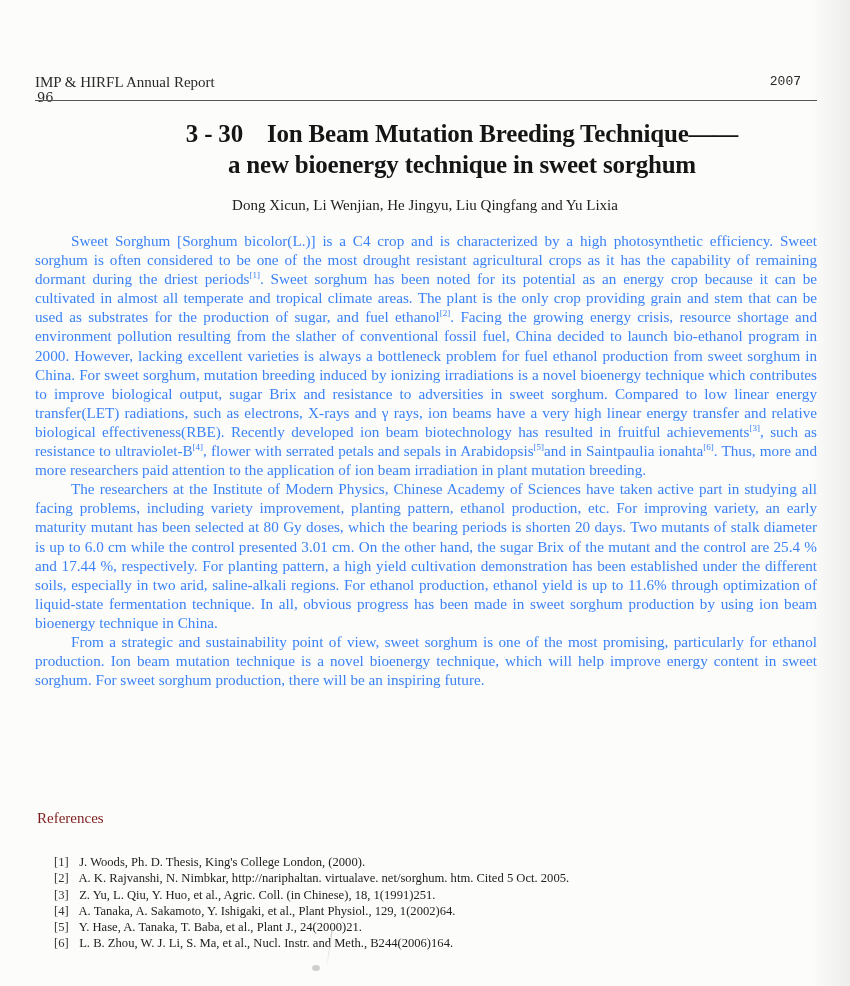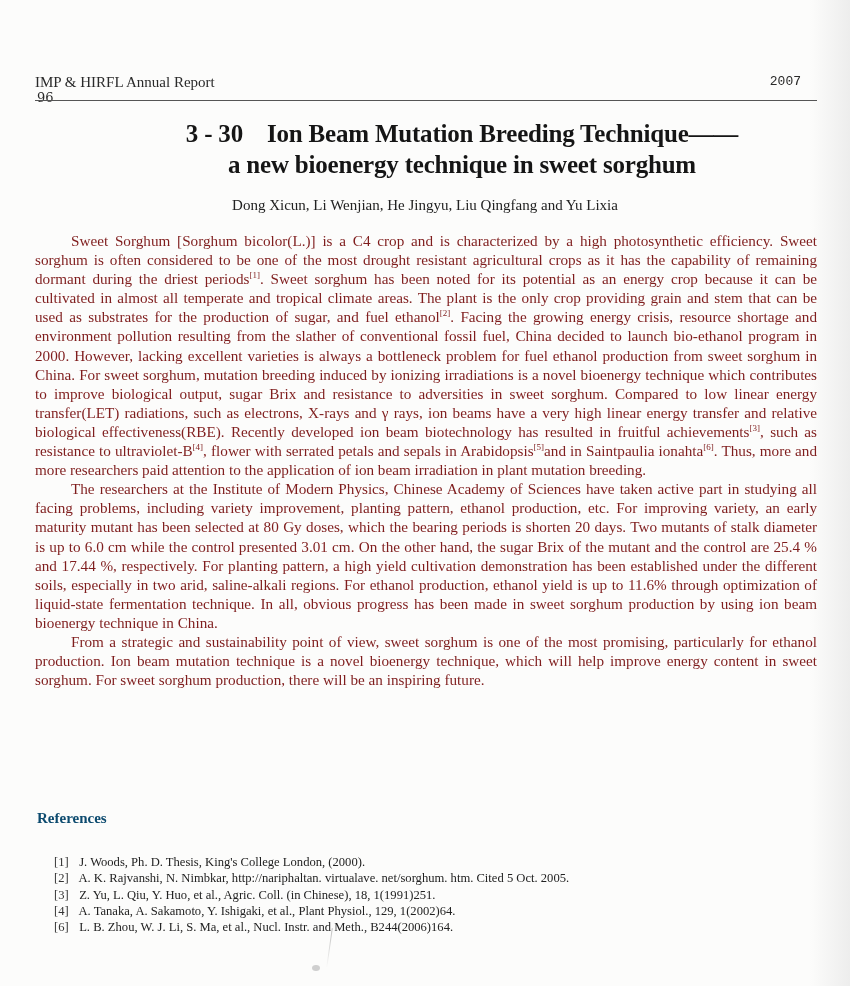--- a/index.html
+++ b/index.html
@@ -87,38 +87,38 @@
       color: #222;
     }
     .body-text {
       position: absolute;
       left: 35px;
       top: 231px;
       width: 782px;
       font-size: 15.2px;
       line-height: 19.1px;
       text-align: justify;
-      color: #7f1d1d;
+      color: #3b82f6;
     }
     .body-text p {
       margin: 0;
       text-indent: 36px;
     }
     .body-text sup {
       font-size: 9px;
       line-height: 0;
       vertical-align: 6px;
     }
     .refs-heading {
       position: absolute;
       left: 37px;
       top: 810px;
-      font-weight: bold;
+      font-weight: normal;
       font-size: 15px;
-      color: #0c4a6e;
+      color: #7f1d1d;
     }
     .refs {
       position: absolute;
       left: 37px;
       top: 837px;
       width: 700px;
       font-size: 12.6px;
       line-height: 16.3px;
       color: #222;
       margin: 17px;
@@ -179,17 +179,18 @@
   <p>From a strategic and sustainability point of view, sweet sorghum is one of the most promising, particularly for ethanol production. Ion beam mutation technique is a novel bioenergy technique, which will help improve energy content in sweet sorghum. For sweet sorghum production, there will be an inspiring future.</p>
 </div>
 
 <div class="refs-heading">References</div>
 
 <ul class="refs">
   <li><span class="ref-num">[1]</span> <span>J. Woods, Ph. D. Thesis, King's College London, (2000).</span></li>
   <li><span class="ref-num">[2]</span> <span>A. K. Rajvanshi, N. Nimbkar, http://nariphaltan. virtualave. net/sorghum. htm. Cited 5 Oct. 2005.</span></li>
   <li><span class="ref-num">[3]</span> <span>Z. Yu, L. Qiu, Y. Huo, et al., Agric. Coll. (in Chinese), 18, 1(1991)251.</span></li>
   <li><span class="ref-num">[4]</span> <span>A. Tanaka, A. Sakamoto, Y. Ishigaki, et al., Plant Physiol., 129, 1(2002)64.</span></li>
+  <li><span class="ref-num">[5]</span> <span>Y. Hase, A. Tanaka, T. Baba, et al., Plant J., 24(2000)21.</span></li>
   <li><span class="ref-num">[6]</span> <span>L. B. Zhou, W. J. Li, S. Ma, et al., Nucl. Instr. and Meth., B244(2006)164.</span></li>
 </ul>
 
 <div class="smudge-line"></div>
 <div class="smudge"></div>
 
 </body></html>

